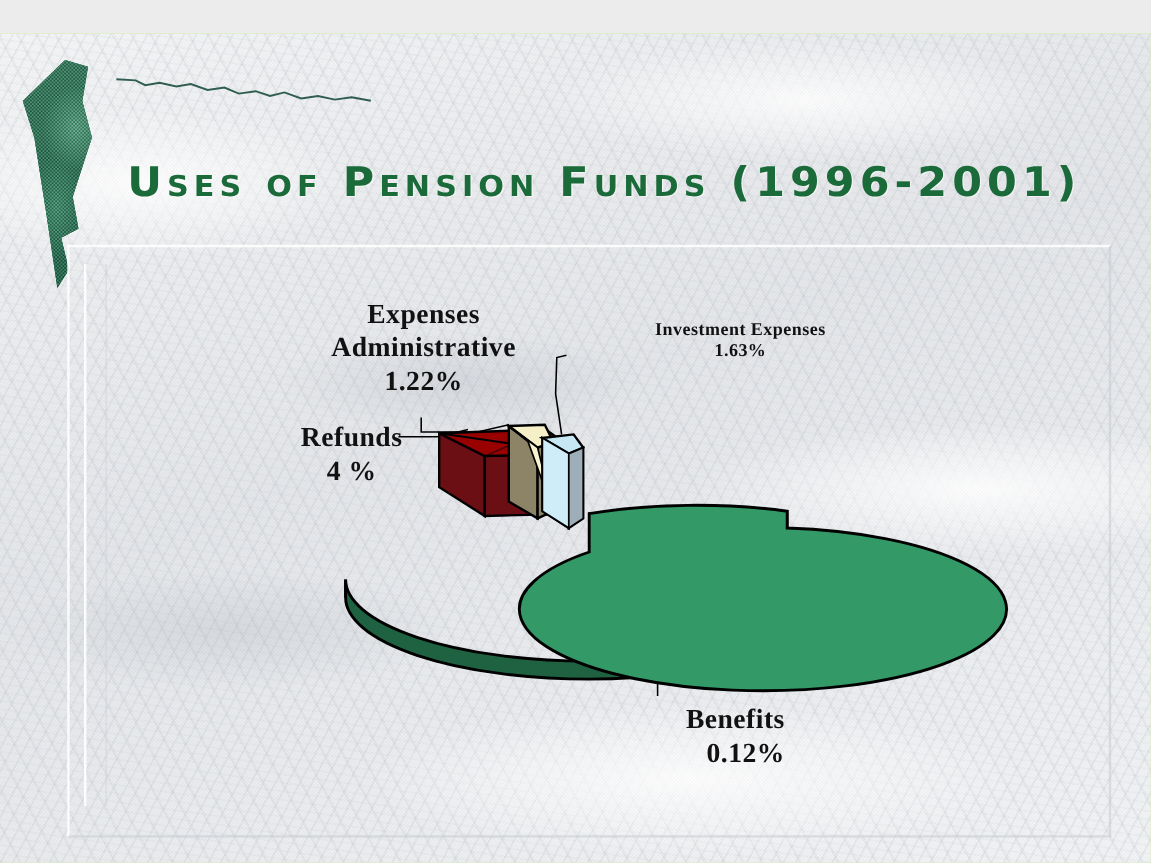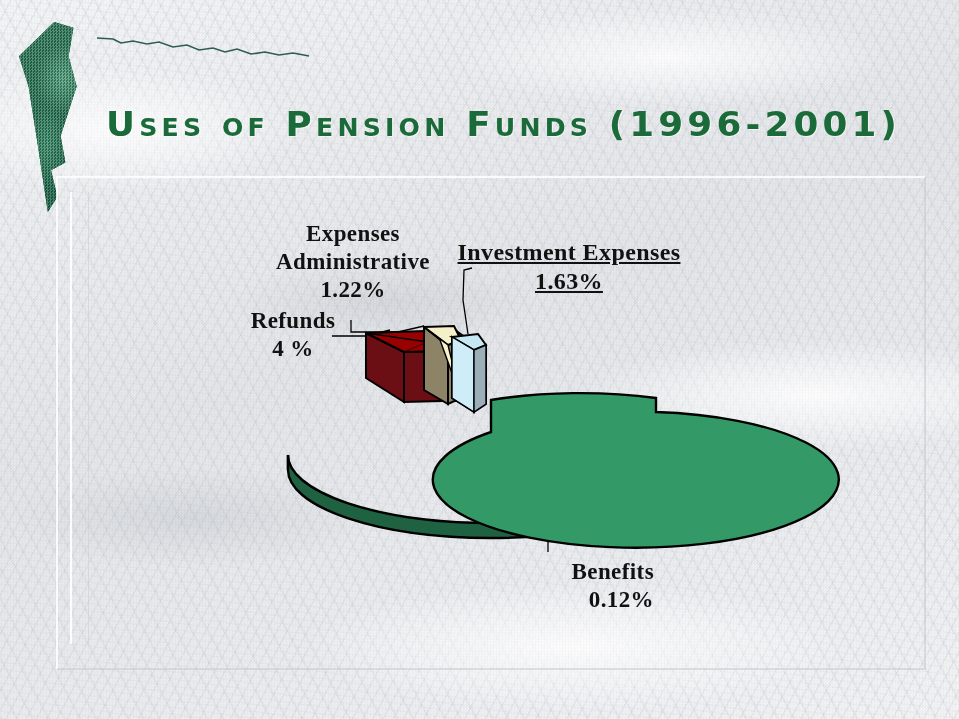--- a/index.html
+++ b/index.html
@@ -7,20 +7,21 @@
     width:959px;height:719px;overflow:hidden;
     font-family:"Liberation Serif", serif;
     background:#ececed;
     position:relative;
   }
   
   #slide{
     position:absolute;inset:0;
     background-color:#bef264;
     overflow:hidden;
+    margin-top:28px;
   }
   .marble{
     position:absolute;inset:0;
     background-color:#e8e9eb;
     background-image:
       radial-gradient(ellipse 260px 90px at 12% 18%, rgba(255,255,255,.95), rgba(255,255,255,0) 70%),
       radial-gradient(ellipse 300px 70px at 70% 8%,  rgba(255,255,255,.9),  rgba(255,255,255,0) 72%),
       radial-gradient(ellipse 220px 60px at 40% 42%, rgba(175,180,188,.30), rgba(255,255,255,0) 70%),
       radial-gradient(ellipse 340px 80px at 85% 55%, rgba(255,255,255,.95), rgba(255,255,255,0) 70%),
       radial-gradient(ellipse 260px 70px at 20% 72%, rgba(170,176,184,.28), rgba(255,255,255,0) 72%),
@@ -85,22 +86,22 @@
     position:absolute;
     font-family:"Liberation Serif", serif;
     font-weight:bold;
     color:#111112;
     text-align:center;
     white-space:nowrap;
     line-height:1.22;
     letter-spacing:.4px;
   }
   .lbl-admin{left:248px;top:220px;width:210px;font-size:23px;}
-  .lbl-refunds{left:232px;top:307px;width:122px;font-size:23px;}
-  .lbl-invest{left:444px;top:238px;width:250px;font-size:24px;text-decoration:underline;}
+  .lbl-refunds{left:232px;top:323px;width:122px;font-size:23px;}
+  .lbl-invest{left:492px;top:238px;width:250px;font-size:15px;}
   .lbl-benefits{left:474px;top:558px;width:180px;font-size:23px;text-align:right;}
   .lbl .val{display:block;}
 </style>
 </head>
 <body>
 
 <div id="slide">
 
   <div class="marble"></div>
   <div class="grain"></div>

